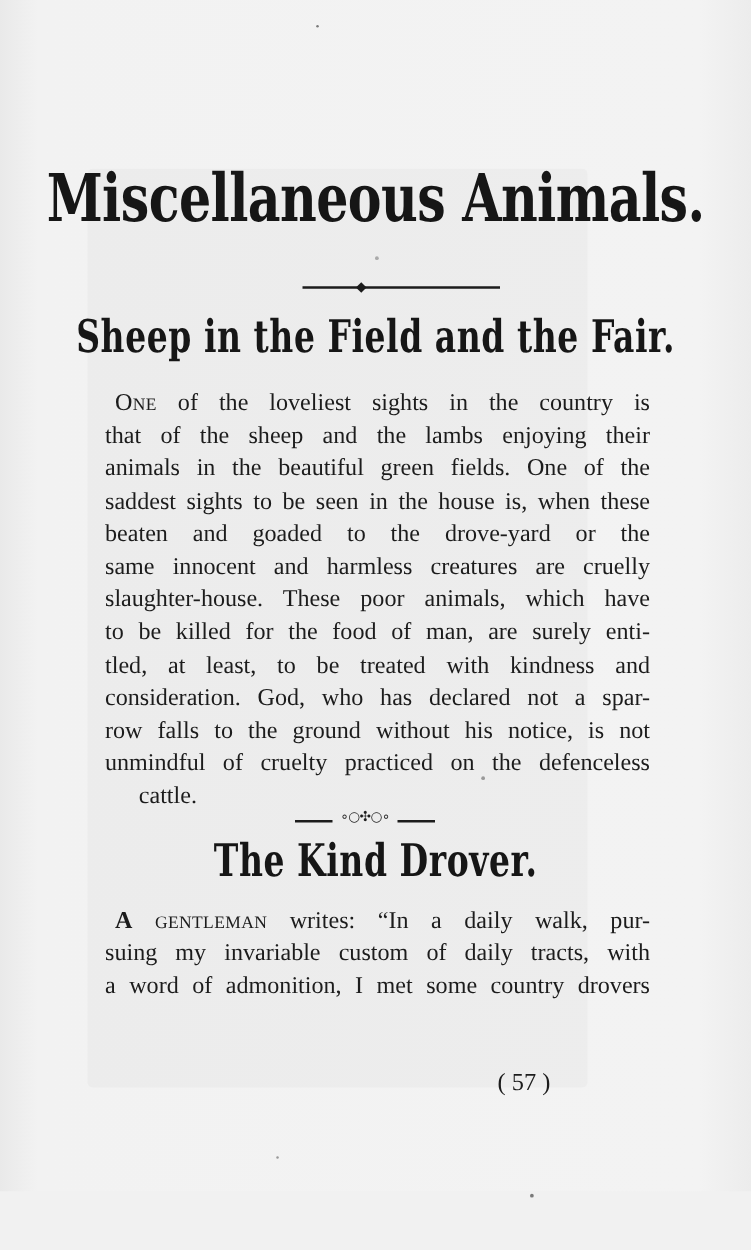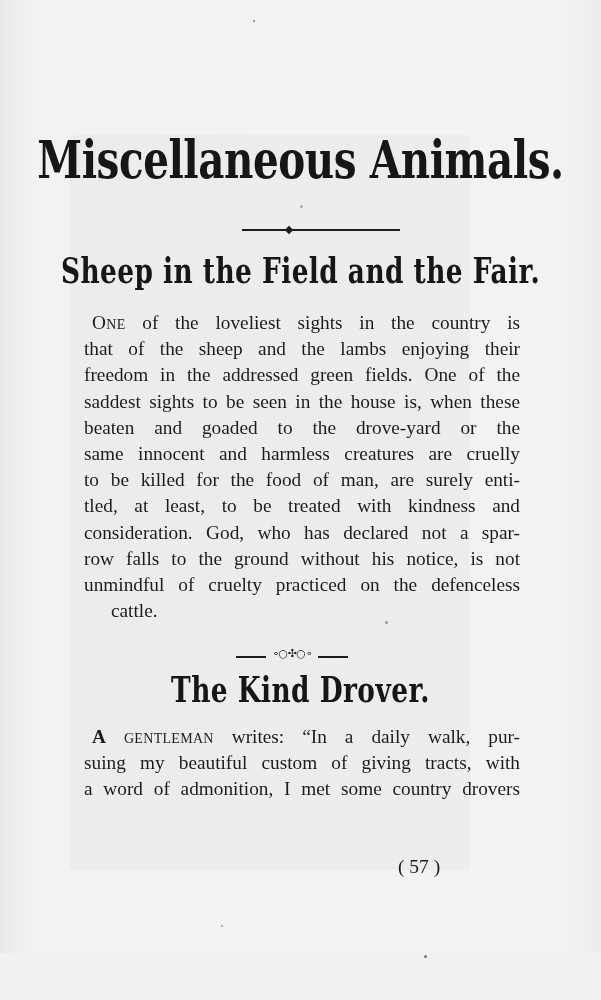--- a/index.html
+++ b/index.html
@@ -156,43 +156,44 @@
   <div class="blackletter main-title">Miscellaneous Animals.</div>
 
   <div class="rule"></div>
   <div class="rule-dot"></div>
 
   <div class="blackletter section-title-1">Sheep in the Field and the Fair.</div>
 
   <div class="para para1">
     <span class="line indent"><span class="smallcaps">One</span><span> of the loveliest sights in the country is</span></span>
     <span class="line">that of the sheep and the lambs enjoying their</span>
-    <span class="line">freedom in the addressed green fields.  One of the</span>
+    <span class="line">animals in the beautiful green fields.  One of the</span>
     <span class="line">saddest sights to be seen in the house is, when these</span>
     <span class="line">beaten and goaded to the drove-yard or the</span>
     <span class="line">same innocent and harmless creatures are cruelly</span>
+    <span class="line">slaughter-house.  These poor animals, which have</span>
     <span class="line">to be killed for the food of man, are surely enti-</span>
     <span class="line">tled, at least, to be treated with kindness and</span>
     <span class="line">consideration.  God, who has declared not a spar-</span>
     <span class="line">row falls to the ground without his notice, is not</span>
     <span class="line">unmindful of cruelty practiced on the defenceless</span>
     <span class="line last">cattle.</span>
   </div>
 
   <div class="ornament">
     <div class="orn-line-left"></div>
     <div class="orn-center">∘○✣○∘</div>
     <div class="orn-line-right"></div>
   </div>
 
   <div class="blackletter section-title-2">The Kind Drover.</div>
 
   <div class="para para2">
     <span class="line indent"><span class="strong-cap">A</span> <span class="smallcaps">gentleman</span><span> writes: “In a daily walk, pur-</span></span>
-    <span class="line">suing my beautiful custom of giving tracts, with</span>
+    <span class="line">suing my invariable custom of daily tracts, with</span>
     <span class="line">a word of admonition, I met some country drovers</span>
   </div>
 
   <div class="page-number">( 57 )</div>
 
   <div class="speck" style="left:253px;top:20px;width:2px;height:2px;"></div>
   <div class="speck" style="left:300px;top:205px;width:3px;height:3px;background:#aaa;"></div>
   <div class="speck" style="left:424px;top:955px;width:3px;height:3px;"></div>
   <div class="speck" style="left:221px;top:925px;width:2px;height:2px;background:#999;"></div>
   <div class="speck" style="left:385px;top:621px;width:3px;height:3px;background:#999;"></div>

